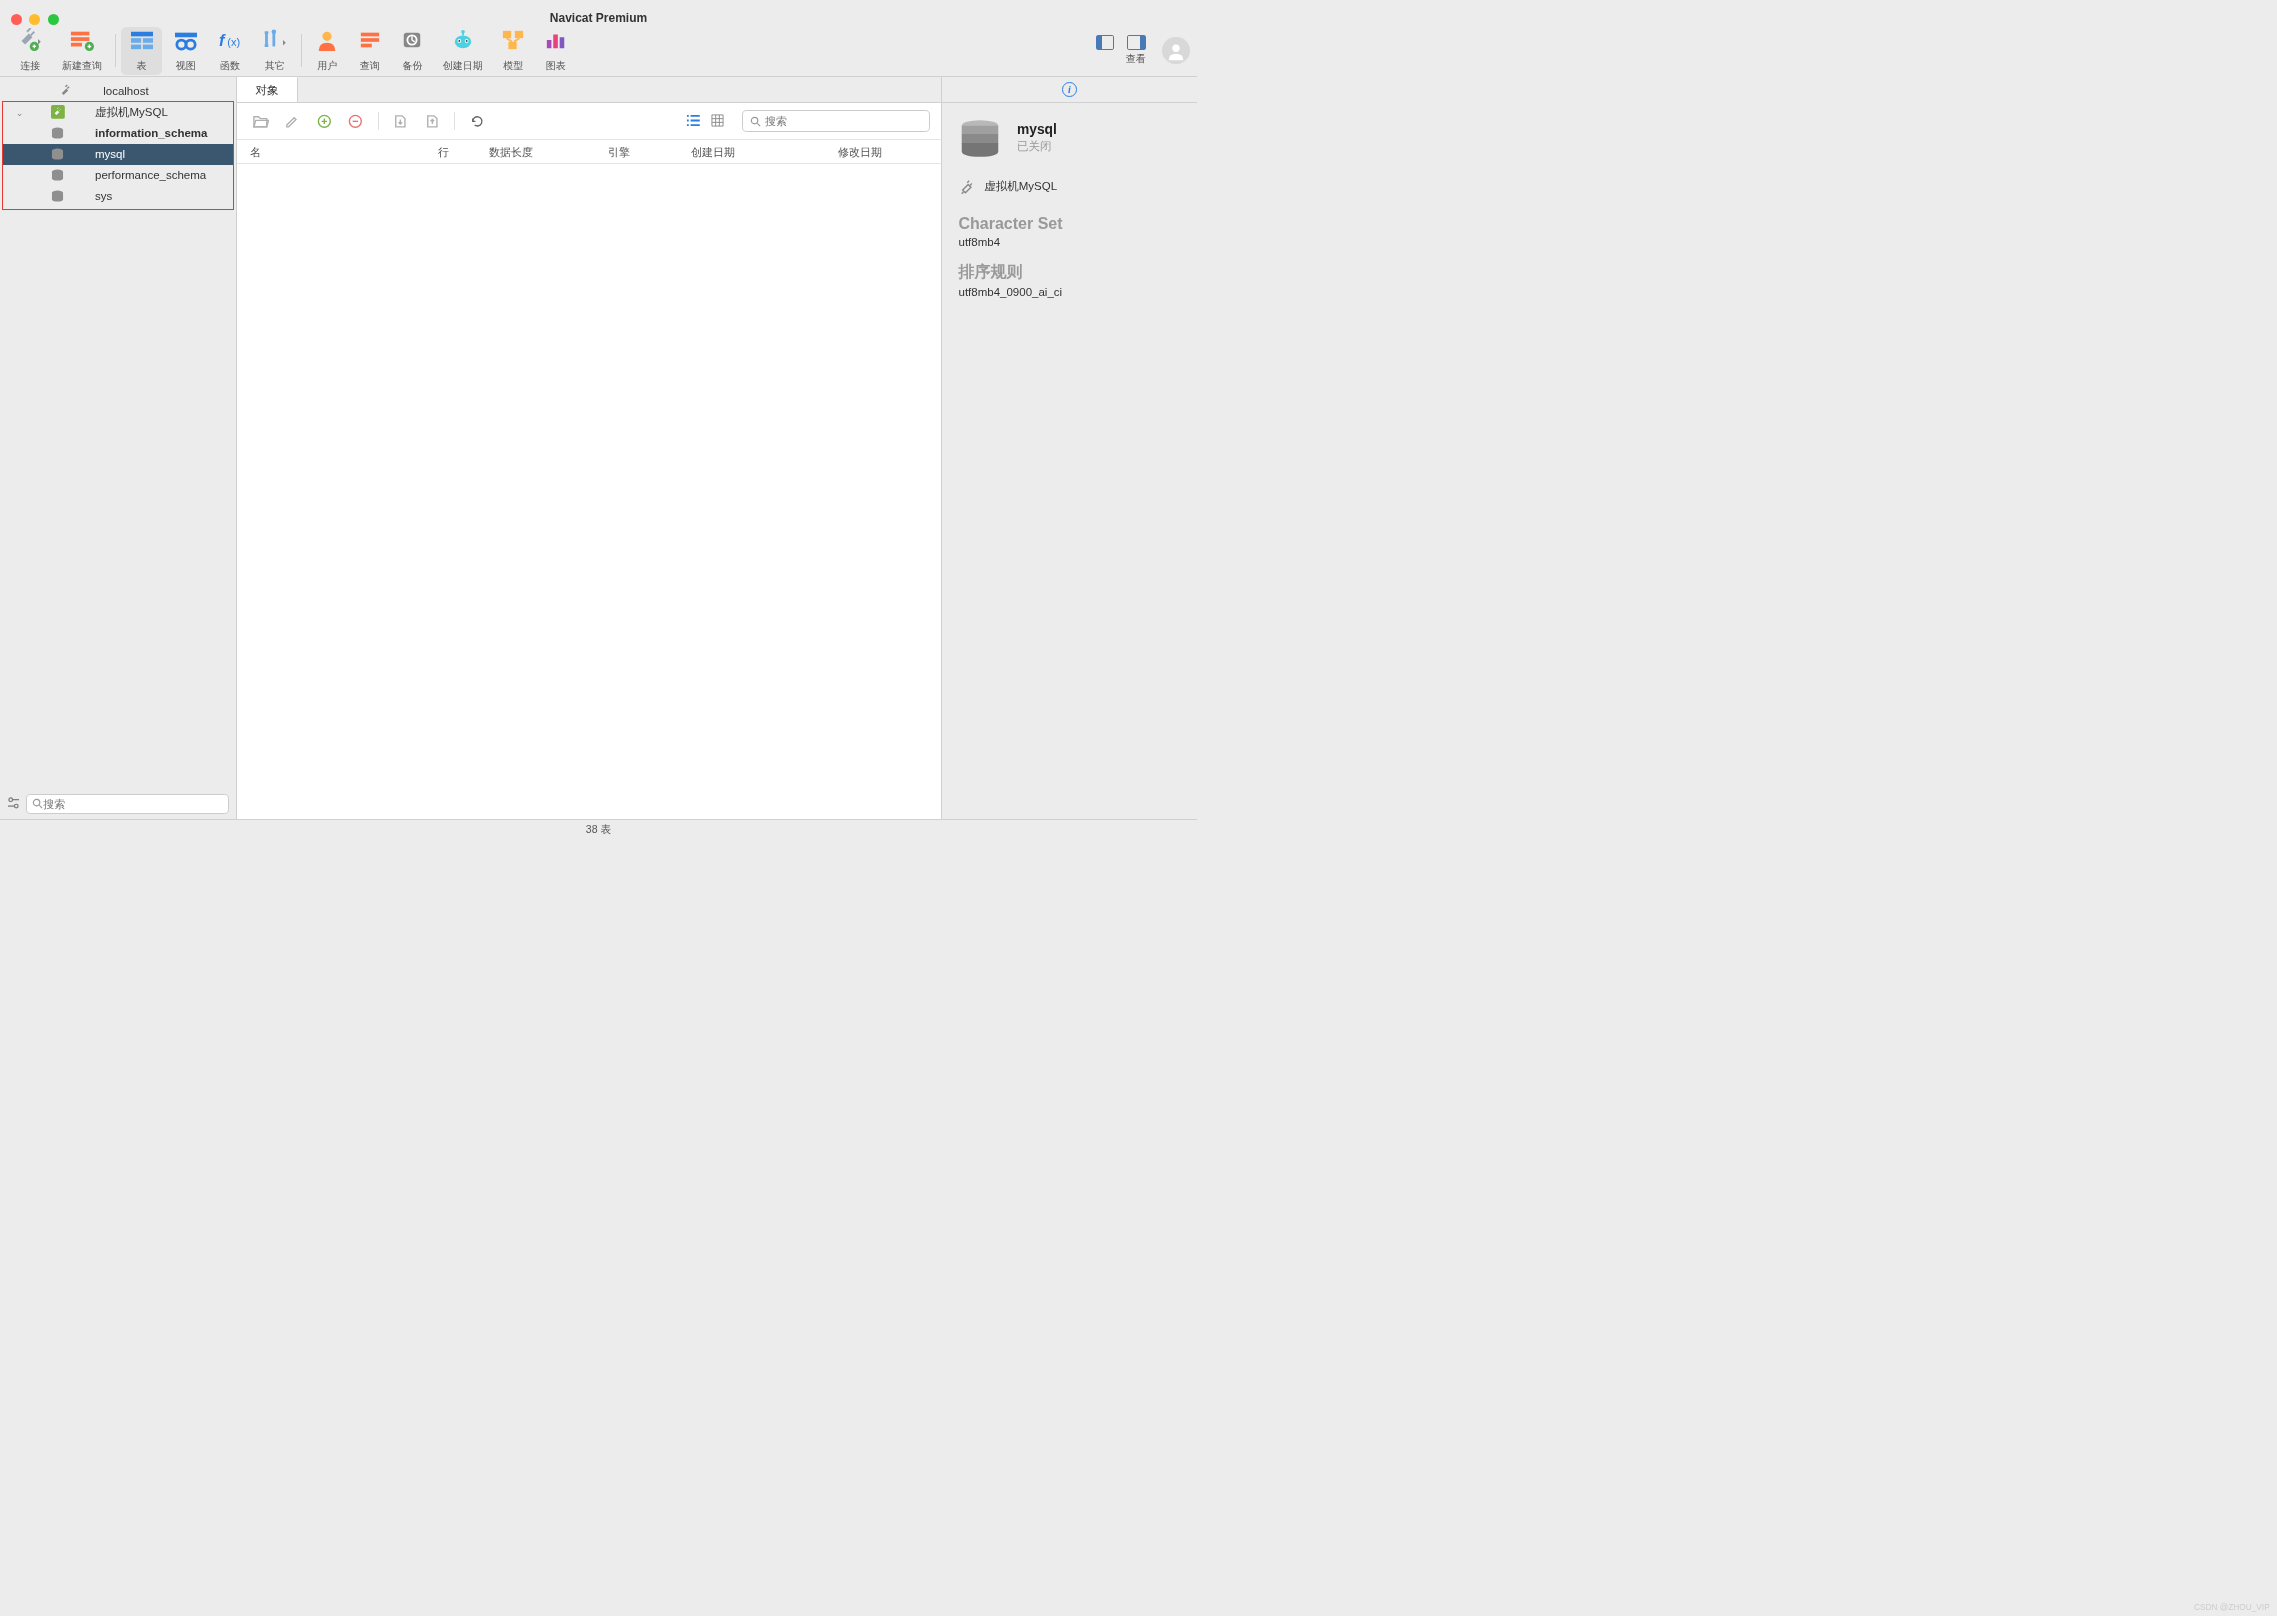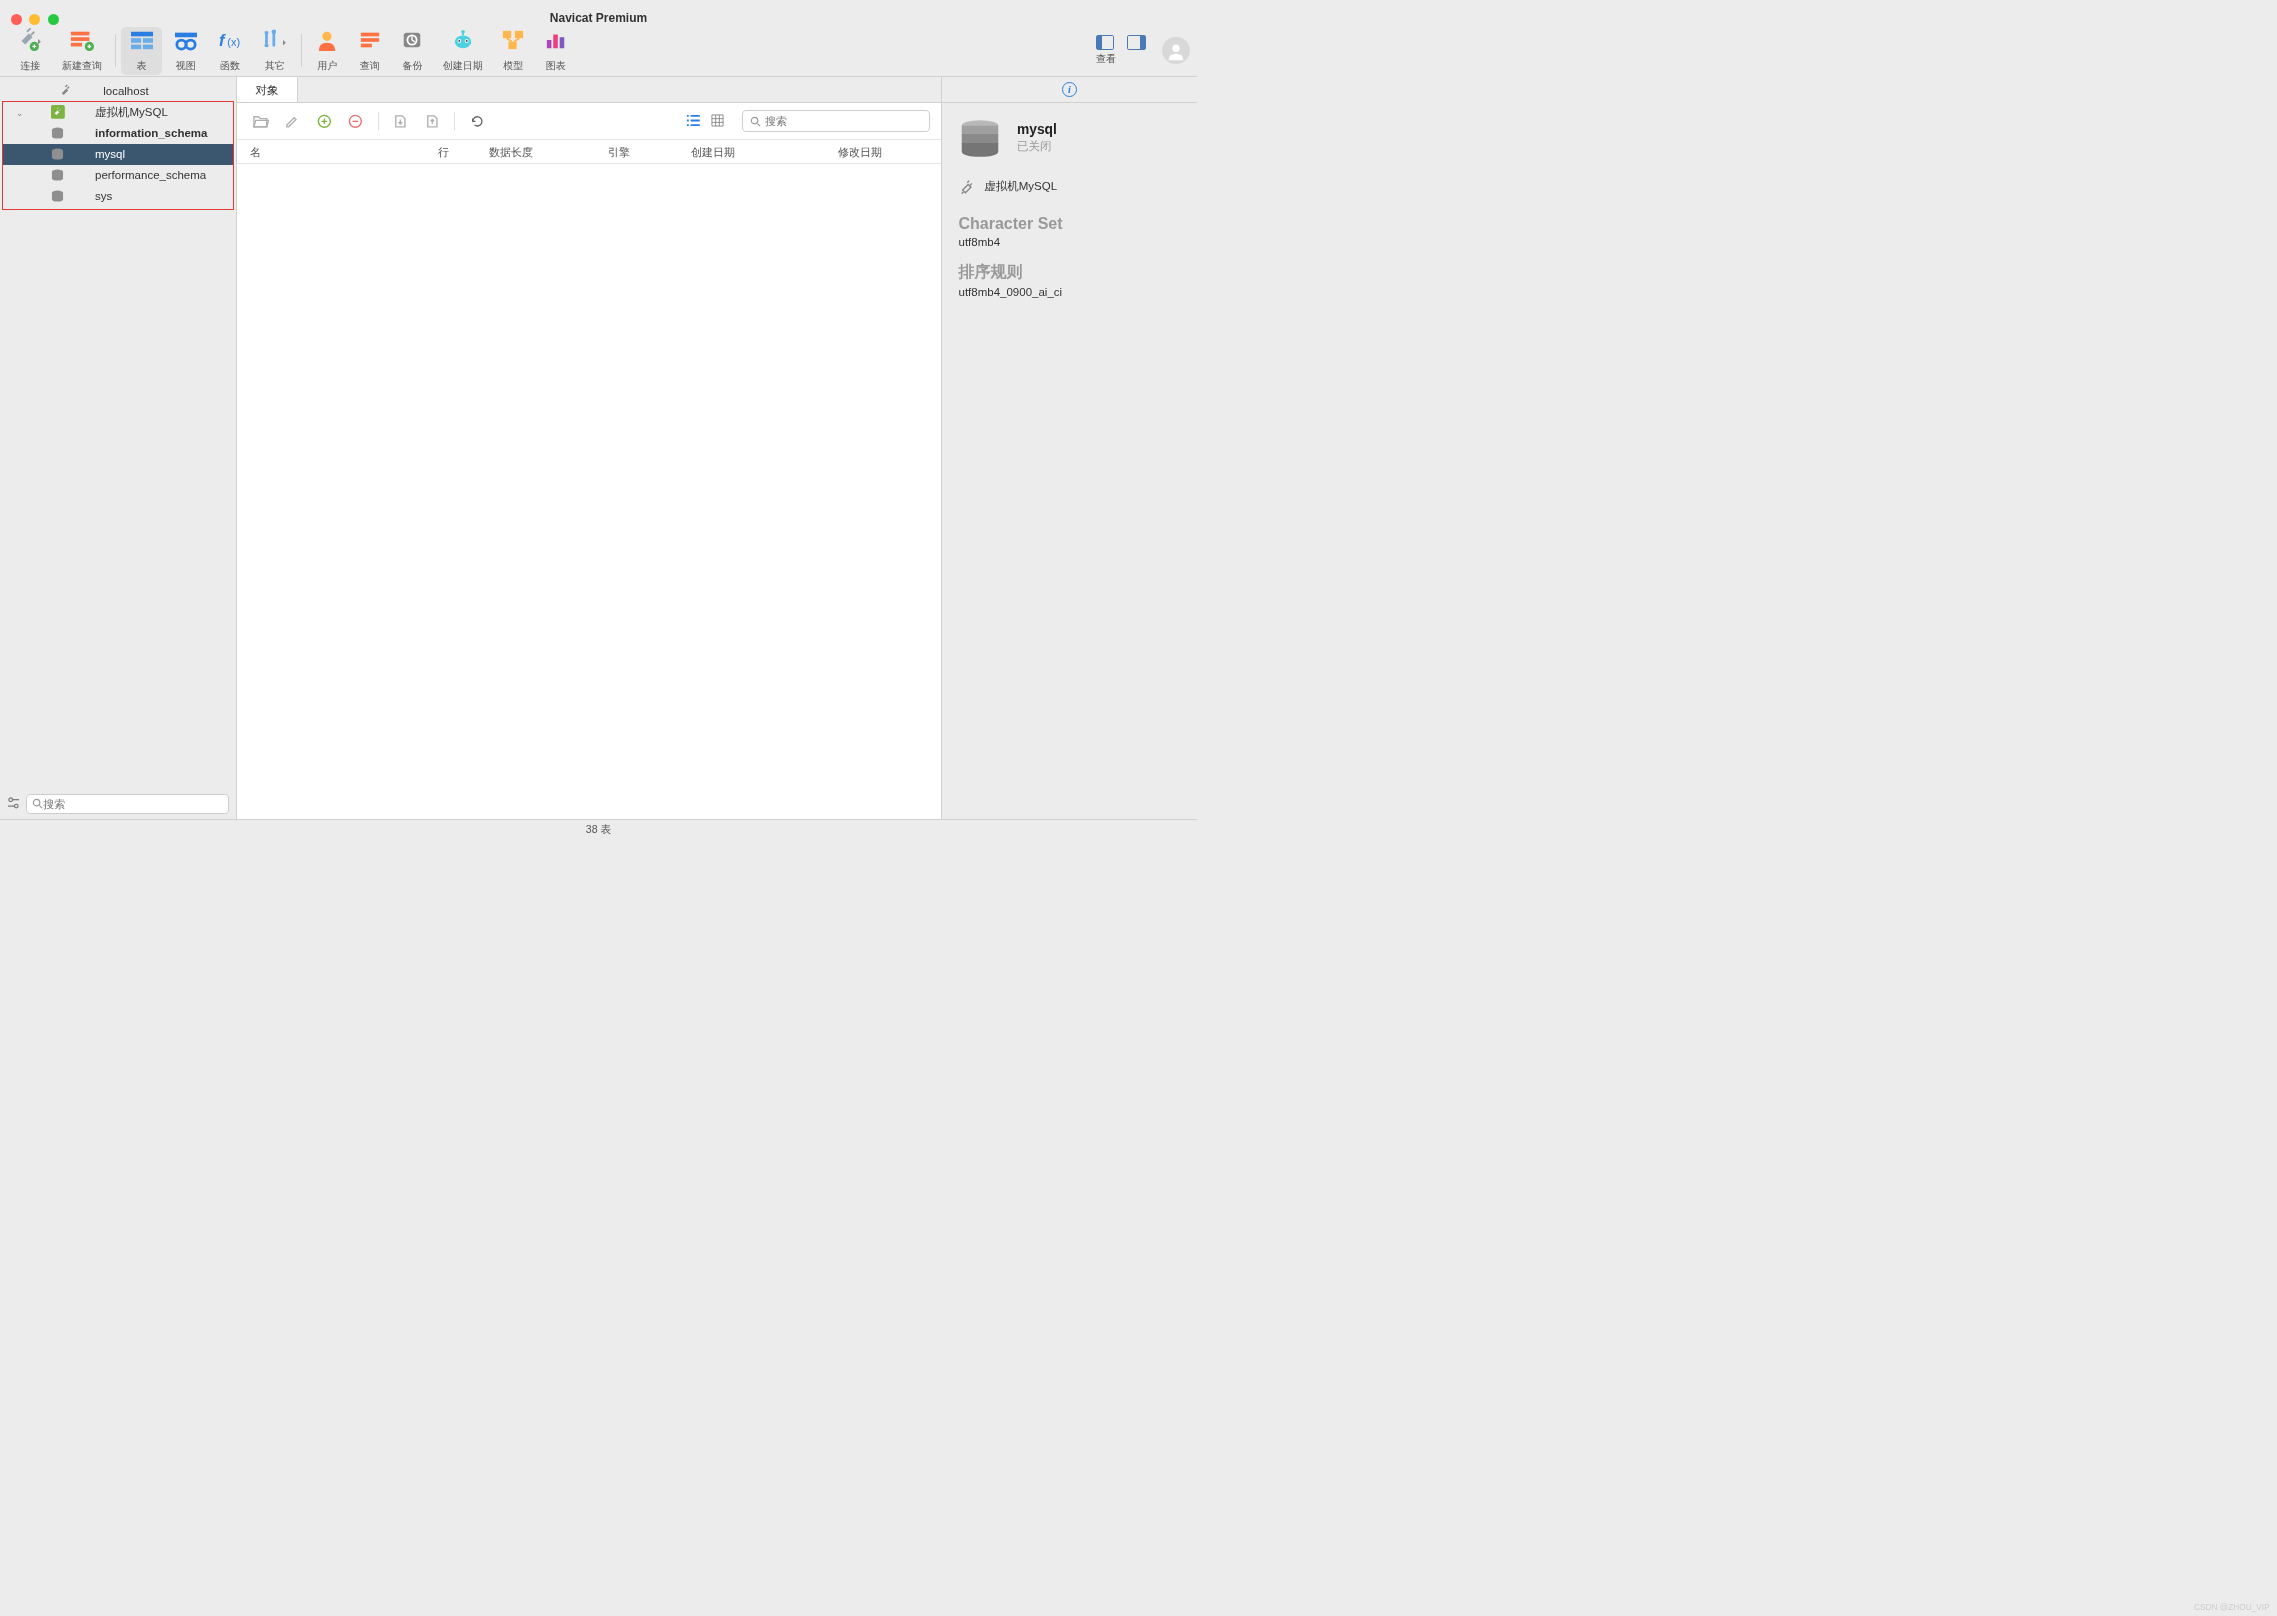--- a/index.html
+++ b/index.html
@@ -220,21 +220,21 @@
     <div class="icon">
       <svg width="24" height="22" viewBox="0 0 26 24">
           <rect x="3" y="12" width="5" height="9" fill="#ab47bc"></rect>
           <rect x="10" y="6" width="5" height="15" fill="#ec407a"></rect>
           <rect x="17" y="9" width="5" height="12" fill="#7e57c2"></rect>
         </svg>
     </div>
     <div class="label">图表</div>
   </div>
   <div class="toolbar-spacer"></div>
-  <div style="display:flex;flex-direction:column;align-items:flex-start;">
+  <div style="display:flex;flex-direction:column;align-items:flex-end;">
     <div class="view-btns">
       <div class="view-btn left"></div>
       <div class="view-btn right"></div>
     </div>
     <div class="view-label">查看</div>
   </div>
   <div class="avatar">
     <svg width="22" height="22" viewBox="0 0 24 24">
         <circle cx="12" cy="9" r="4" fill="#fff"></circle>
         <path d="M4 22 Q4 15 12 15 Q20 15 20 22 Z" fill="#fff"></path>

